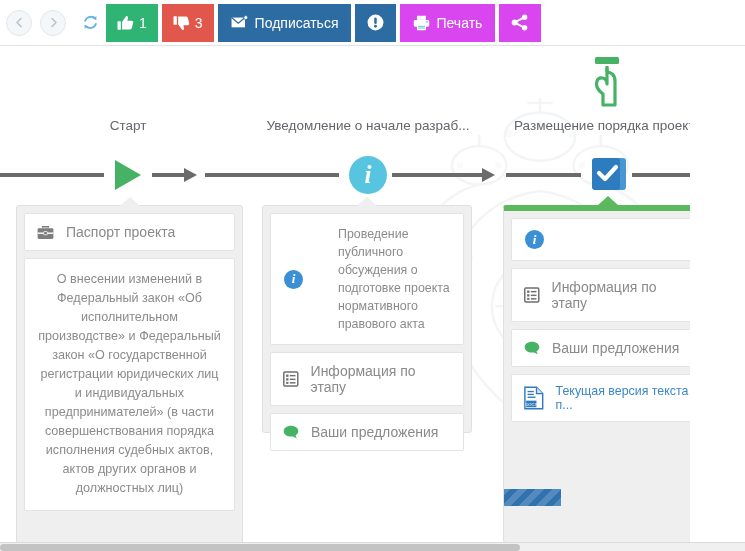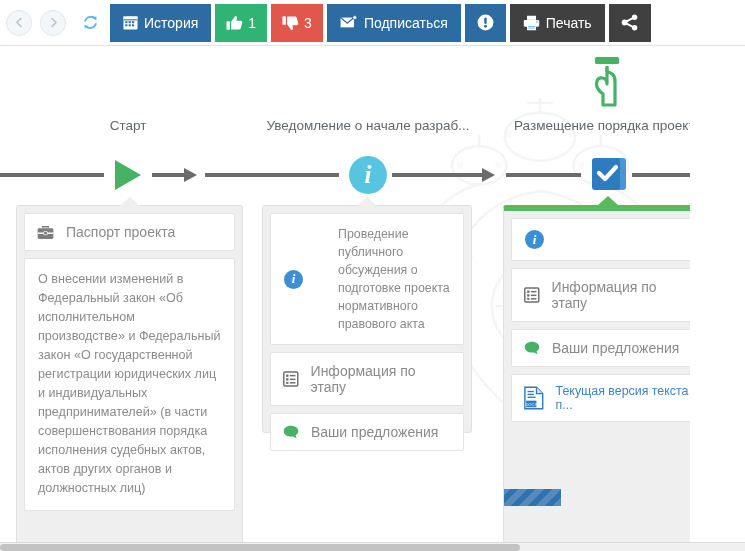--- a/index.html
+++ b/index.html
@@ -31,21 +31,21 @@
 
   .tbtn {
     height: 38px; display: flex; align-items: center; gap: 6px;
     padding: 0 13px; margin-left: 4px; border: none; cursor: pointer;
     color: #ffffff; font-size: 14px; line-height: 1;
     white-space: nowrap;
   }
   .tbtn.blue    { background: #2d6ca2; }
   .tbtn.green   { background: #30b473; }
   .tbtn.red     { background: #e2574c; }
-  .tbtn.lblue   { background: #404040; }
+  .tbtn.lblue   { background: #d946ef; }
   .tbtn.icononly{ padding: 0 12px; }
   .tbtn .lbl { font-size: 14px; }
   .tbtn svg { display: block; flex: none; }
   .tbtn.green, .tbtn.red { padding: 0 11px; gap: 5px; }
   .gap-lg { margin-left: 8px; }
 
   
   .watermark {
     position: absolute; right: -10px; top: 42px;
     width: 320px; height: 430px; opacity: 0.085;
@@ -99,21 +99,21 @@
     width: 0; height: 0;
     border-left: 10px solid transparent; border-right: 10px solid transparent;
     border-bottom: 9px solid #efefef;
   }
   .card.topbar-green .caret { top: -15px; border-bottom-color: #5cb85c; }
 
   .panel {
     background: #ffffff; border: 1px solid #e3e3e3; border-radius: 2px;
     margin-bottom: 7px;
   }
-  .panel:last-child { margin-bottom: 0; }
+  .panel:last-child { margin-bottom: 0; text-align: center; }
   .panel.row {
     display: flex; align-items: center; gap: 12px; padding: 10px 12px;
     font-size: 14px; color: #8a8a8a;
   }
 
   .divider-label {
     display: flex; align-items: center; gap: 8px;
     padding: 7px 10px 9px 10px; font-size: 12.5px; color: #9b9b9b;
     justify-content: center;
   }
@@ -173,36 +173,20 @@
 
     <div class="refresh">
       <svg width="19" height="19" viewBox="0 0 20 20">
         <path d="M15.5 6.2A6.6 6.6 0 0 0 4.4 8.2" fill="none" stroke="#62b7e0" stroke-width="1.9" stroke-linecap="round"></path>
         <path d="M4.6 13.6a6.6 6.6 0 0 0 11.1-2.1" fill="none" stroke="#62b7e0" stroke-width="1.9" stroke-linecap="round"></path>
         <path d="M16.3 3.2 L15.9 7.0 L12.3 6.1 Z" fill="#62b7e0"></path>
         <path d="M3.8 16.7 L4.1 12.9 L7.7 13.9 Z" fill="#62b7e0"></path>
       </svg>
     </div>
 
-    <div class="tbtn blue gap-lg">
-      <svg width="15" height="15" viewBox="0 0 16 16">
-        <rect x="0.5" y="1.5" width="15" height="14" rx="1" fill="#fff"></rect>
-        <rect x="0.5" y="1.5" width="15" height="3.6" fill="#fff"></rect>
-        <g fill="#2d6ca2">
-          <rect x="2.4" y="6.6" width="2.3" height="2.1"></rect>
-          <rect x="6.0" y="6.6" width="2.3" height="2.1"></rect>
-          <rect x="9.6" y="6.6" width="2.3" height="2.1"></rect>
-          <rect x="2.4" y="9.9" width="2.3" height="2.1"></rect>
-          <rect x="6.0" y="9.9" width="2.3" height="2.1"></rect>
-          <rect x="9.6" y="9.9" width="2.3" height="2.1"></rect>
-          <rect x="0.5" y="4.6" width="15" height="1.1"></rect>
-        </g>
-      </svg>
-      <span class="lbl">История</span>
-    </div>
 
     <div class="tbtn green">
       <svg width="17" height="16" viewBox="0 0 18 17">
         <rect x="0.5" y="6.6" width="3.6" height="9" rx="0.6" fill="#fff"></rect>
         <path d="M5.4 7.3 L9.6 1.2 c1.5-0.3 2.3 0.6 2 2.1 L11 6.2 h4.6 c1.2 0 1.9 0.9 1.6 2 l-1.5 5.6 c-0.2 0.9-0.9 1.5-1.9 1.5 H5.4 Z" fill="#fff"></path>
       </svg>
       <span class="lbl">1</span>
     </div>
 
     <div class="tbtn red">

